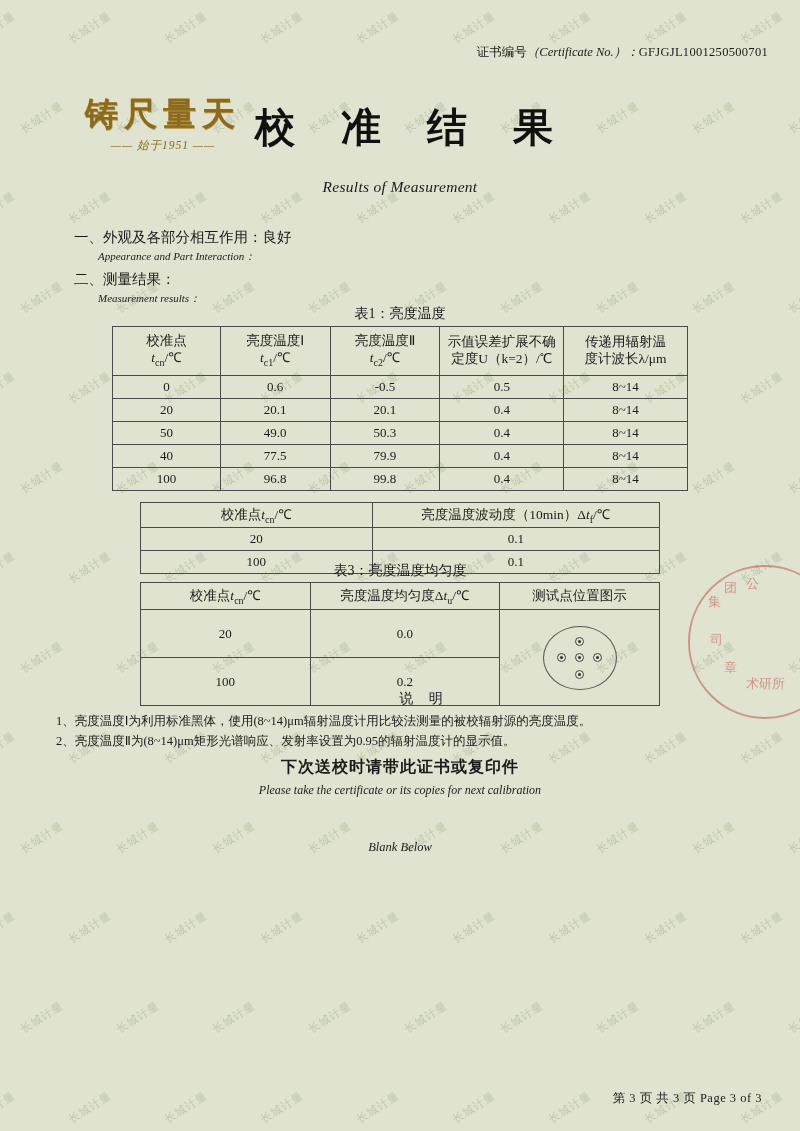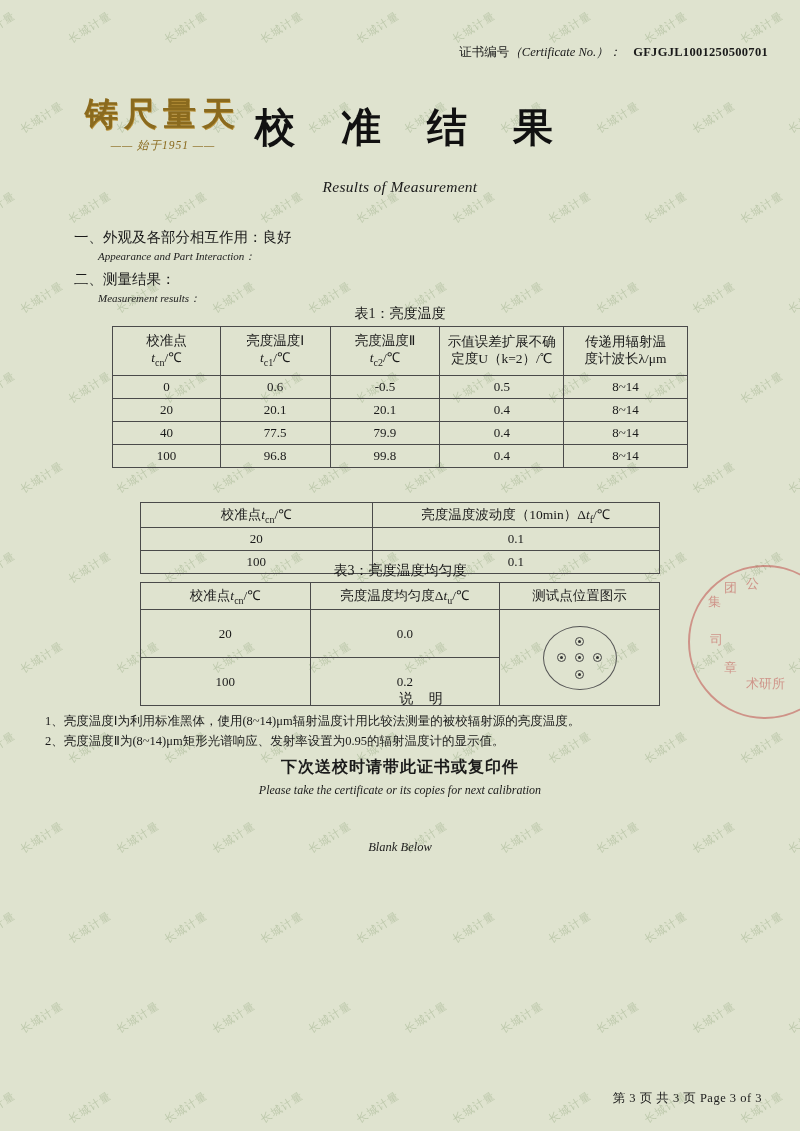--- a/index.html
+++ b/index.html
@@ -38,21 +38,21 @@
   }
   .cert-no {
     position: absolute;
     top: 44px;
     right: 32px;
     font-size: 12.5px;
     white-space: nowrap;
   }
   .cert-no .label { font-family: "Liberation Serif", serif; }
   .cert-no .en { font-style: italic; }
-  .cert-no .val { font-weight: bold; margin-left: 12px; letter-spacing: .3px; }
+  .cert-no .val { font-weight: normal; margin-left: 0; letter-spacing: .3px; }
 
   .logo {
     position: absolute;
     left: 78px;
     top: 96px;
     width: 170px;
     text-align: center;
   }
   .logo .cn {
     font-family: "Liberation Serif", serif;
@@ -182,21 +182,21 @@
     position: absolute;
     top: 690px;
     left: 0; right: 0;
     text-align: center;
     font-size: 14px;
     letter-spacing: 6px;
     margin-left: 48px;
   }
   .note {
     position: absolute;
-    left: 45px;
+    left: 56px;
     right: 40px;
     font-size: 12.5px;
     line-height: 1.5;
   }
   #note1 { top: 712px; }
   #note2 { top: 732px; }
 
   .take-cn {
     position: absolute;
     top: 757px; left: 0; right: 0;
@@ -448,20 +448,27 @@
         <td>8~14</td>
       </tr>
       <tr>
         <td>20</td>
         <td>20.1</td>
         <td>20.1</td>
         <td>0.4</td>
         <td>8~14</td>
       </tr>
       <tr>
+        <td>50</td>
+        <td>49.0</td>
+        <td>50.3</td>
+        <td>0.4</td>
+        <td>8~14</td>
+      </tr>
+      <tr>
         <td>40</td>
         <td>77.5</td>
         <td>79.9</td>
         <td>0.4</td>
         <td>8~14</td>
       </tr>
       <tr>
         <td>100</td>
         <td>96.8</td>
         <td>99.8</td>

